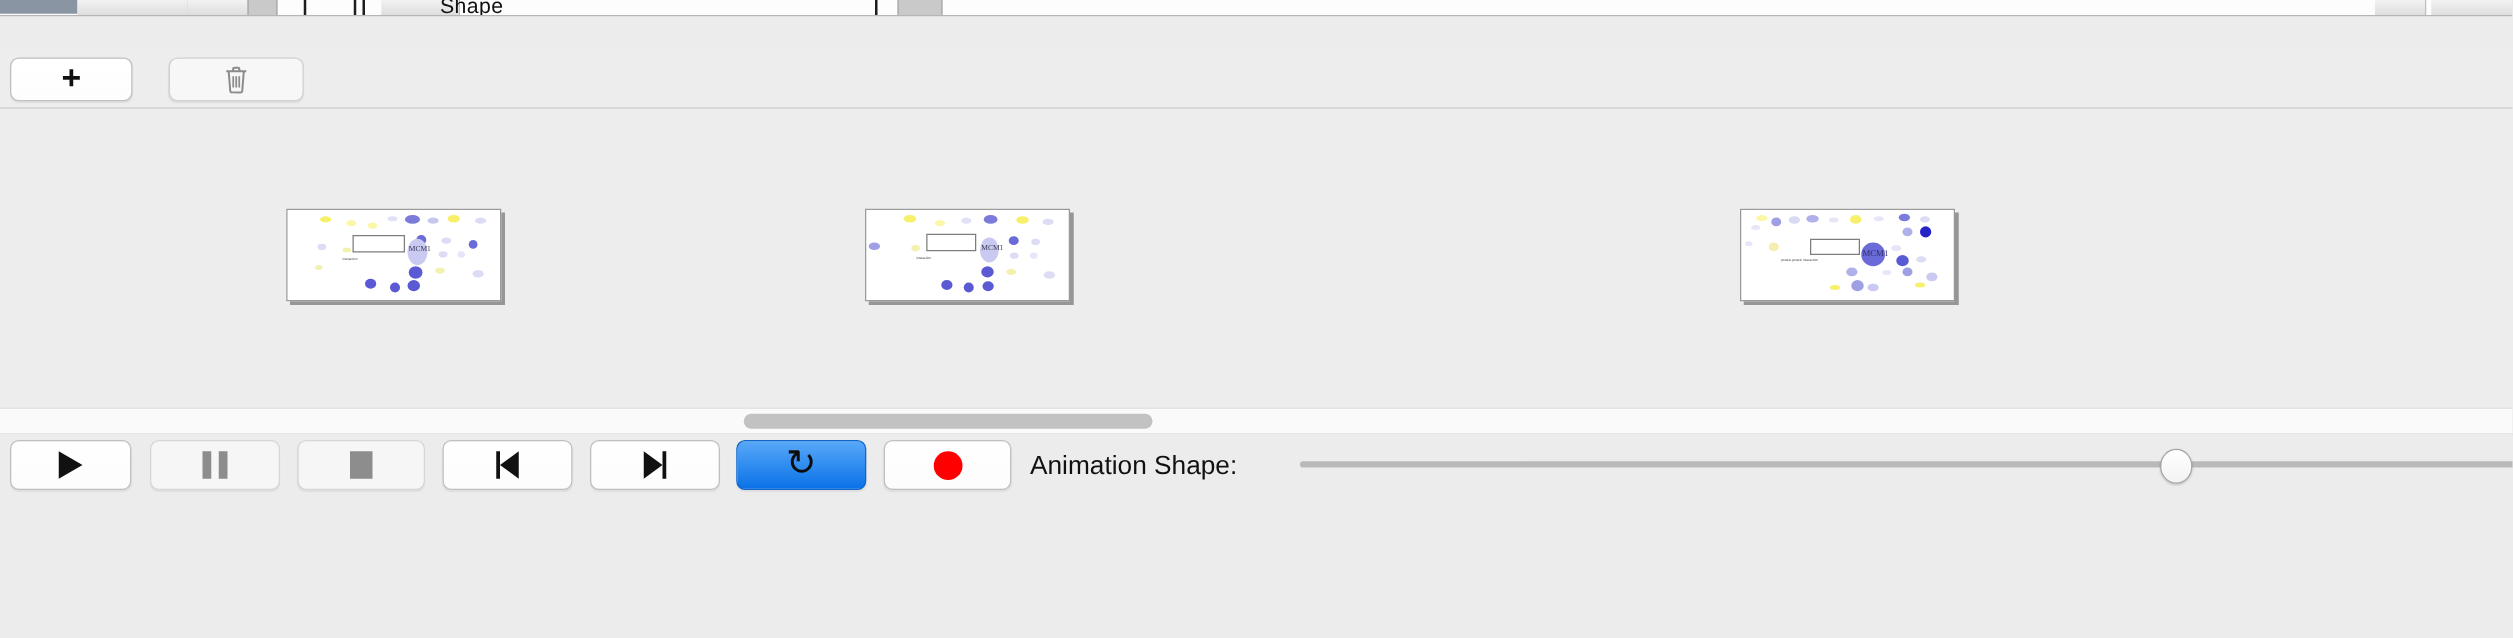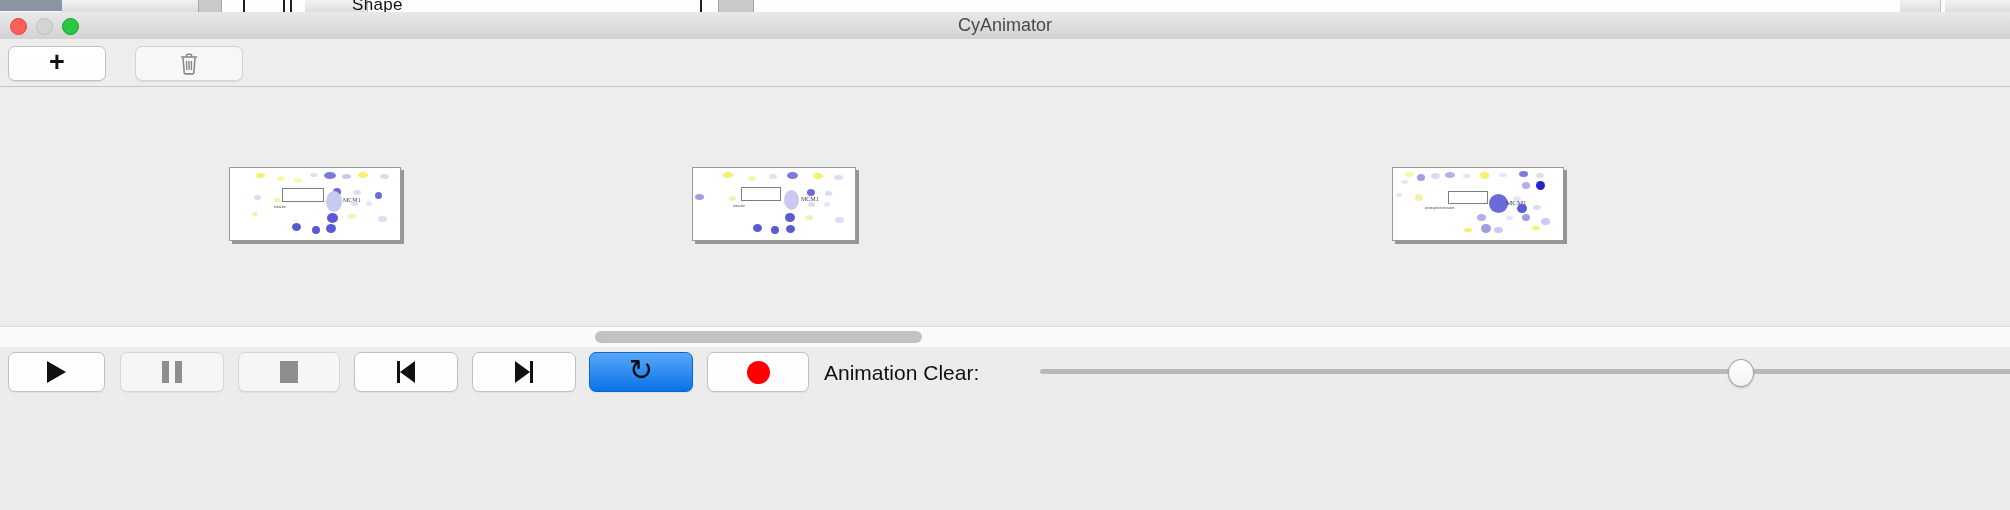--- a/index.html
+++ b/index.html
@@ -54,21 +54,21 @@
     background:#ededed;overflow:hidden;}
 
   .thumb{position:absolute;background:#ffffff;border:1px solid #9a9a9a;
     box-shadow:3px 3px 0 rgba(120,120,120,.75);overflow:hidden;}
 
   .net{position:absolute;left:0;top:0;width:100%;height:100%;}
   .node{position:absolute;border-radius:50%;}
   .lbl{position:absolute;font-size:2.6px;color:#444;white-space:nowrap;
     font-family:"Liberation Sans",sans-serif;}
   .hub-lbl{position:absolute;font-size:7px;color:#3a3a52;white-space:nowrap;
-    font-family:"Liberation Serif",serif;margin-left:16px;}
+    font-family:"Liberation Serif",serif;}
   .tipbox{position:absolute;background:#fff;border:1px solid #7d7d7d;}
 
   
   .sbtrack{position:absolute;left:0;top:326px;width:2010px;height:20px;
     background:#fafafa;border-top:1px solid #dcdcdc;border-bottom:1px solid #a8a8a8;}
   .sbthumb{position:absolute;top:4px;height:12px;border-radius:6px;background:#c2c2c2;}
 
   
   .controls{position:absolute;left:0;top:347px;width:2010px;height:163px;
     background:#ececec;}
@@ -117,28 +117,20 @@
     <div class="bg-tick" style="left:283px;"></div>
     <div class="bg-tick" style="left:290px;"></div>
     <div class="bg-seg" style="left:305px;width:62px;"></div>
     <div class="bg-word" style="left:352px;">Shape</div>
     <div class="bg-notch" style="left:700px;width:2px;background:#1d1d1d;border:none;"></div>
     <div class="bg-notch" style="left:718px;width:34px;"></div>
     <div class="bg-seg" style="left:1900px;width:40px;"></div>
     <div class="bg-seg" style="left:1945px;width:65px;"></div>
   </div>
 
-  <div class="titlebar">
-    <div class="lights">
-      <span class="light l-close"></span>
-      <span class="light l-min"></span>
-      <span class="light l-zoom"></span>
-    </div>
-    <div class="wtitle">CyAnimator</div>
-  </div>
 
   <div class="toolbar">
     <div class="tbtn enabled btn-add">
       <span class="plus-glyph">+</span>
     </div>
     <div class="tbtn disabled btn-del">
       <svg width="20" height="24" viewBox="0 0 20 24">
         <path d="M2 5 h16" stroke="#8b8b8b" stroke-width="1.6" fill="none"></path>
         <path d="M7.5 5 V3.2 a1 1 0 0 1 1-1 h3 a1 1 0 0 1 1 1 V5" stroke="#8b8b8b" stroke-width="1.6" fill="none"></path>
         <path d="M4 5.6 l1.2 15.2 a1.2 1.2 0 0 0 1.2 1.1 h7.2 a1.2 1.2 0 0 0 1.2 -1.1 L16 5.6" stroke="#8b8b8b" stroke-width="1.6" fill="none"></path>
@@ -279,21 +271,21 @@
     </div>
 
     <div class="cbtn blue" style="left:589px;width:102px;">
       <span class="ic-loop">↻</span>
     </div>
 
     <div class="cbtn on" style="left:707px;width:100px;">
       <span class="ic-rec"></span>
     </div>
 
-    <div class="speed-label" style="left:824px;">Animation Clear:</div>
+    <div class="speed-label" style="left:824px;">Animation Shape:</div>
 
     <div class="slider" style="left:1040px;width:1460px;">
       <div class="slider-track"></div>
       <div class="slider-thumb" id="speed-thumb" style="left: 48%;"></div>
     </div>
   </div>
 
 </div>
 
 </body></html>

